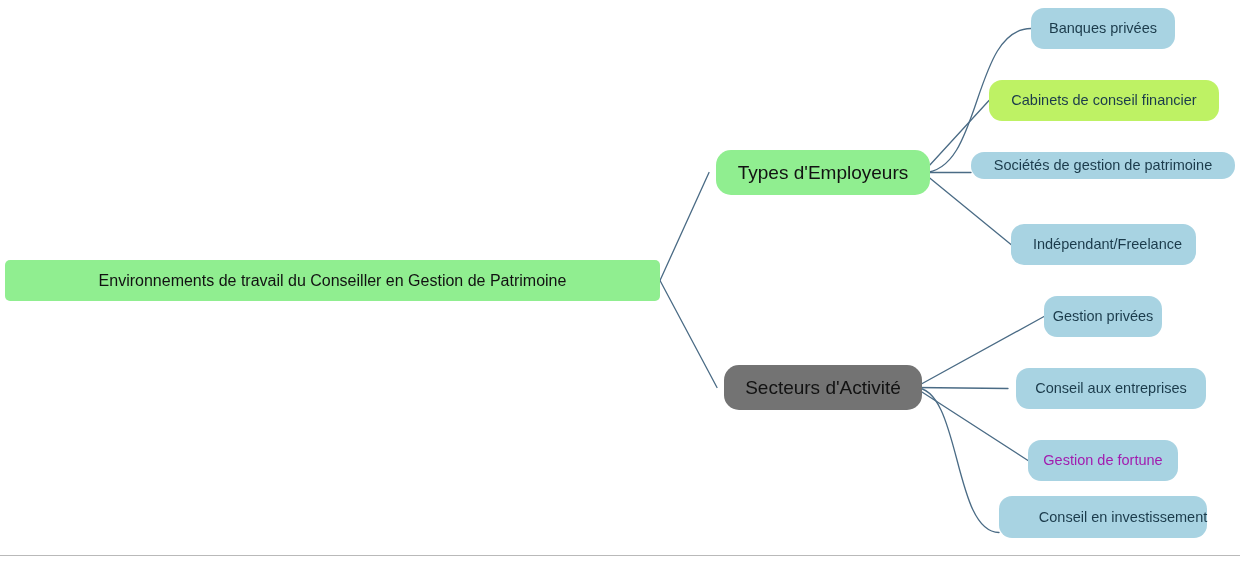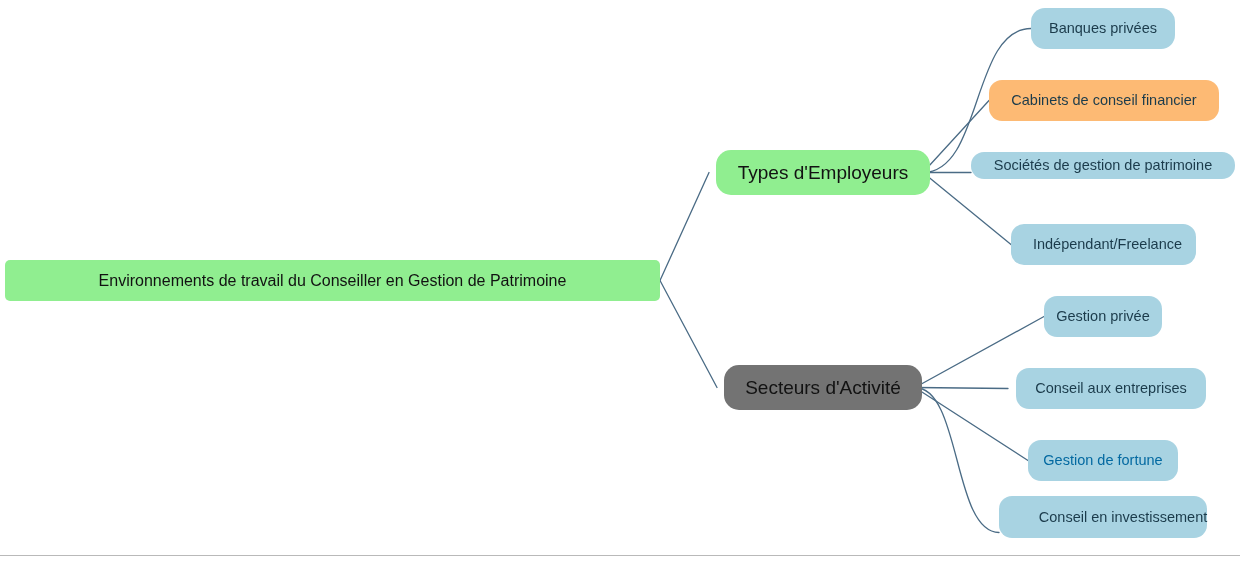--- a/index.html
+++ b/index.html
@@ -78,33 +78,33 @@
       <path d="M 915 387.5 L 1044 316.5" fill="none" stroke="#4a6b85" stroke-width="1.3" stroke-linecap="round"></path>
       <path d="M 915 387.5 L 1008 388.5" fill="none" stroke="#4a6b85" stroke-width="1.3" stroke-linecap="round"></path>
       <path d="M 915 387.5 L 1028 460.5" fill="none" stroke="#4a6b85" stroke-width="1.3" stroke-linecap="round"></path>
       <path d="M 915 387.5 C 961.2 387.5, 952.8 532.5, 999 532.5" fill="none" stroke="#4a6b85" stroke-width="1.3" stroke-linecap="round"></path>
     </svg>
 
   <div class="node node-root" style="left: 5px; top: 260px; width: 655px; height: 41px; background: rgb(144, 238, 144); color: rgb(18, 18, 18);">Environnements de travail du Conseiller en Gestion de Patrimoine</div>
 
   <div class="node node-branch" style="left: 709px; top: 150px; width: 214px; height: 45px; background: rgb(144, 238, 144); color: rgb(18, 18, 18);">Types d'Employeurs</div>
 
-  <div class="node node-leaf" style="left: 1031px; top: 8px; width: 144px; height: 41px; background: rgb(168, 211, 226); color: rgb(27, 59, 75); border-radius: 14px;">Banques privées</div>
+  <div class="node node-leaf" style="left: 1031px; top: 8px; width: 144px; height: 41px; background: rgb(168, 211, 226); color: rgb(27, 59, 75);">Banques privées</div>
 
-  <div class="node node-leaf" style="left: 989px; top: 80px; width: 230px; height: 41px; background: #fdba74; color: rgb(27, 59, 75);">Cabinets de conseil financier</div>
+  <div class="node node-leaf" style="left: 989px; top: 80px; width: 230px; height: 41px; background: #bef264; color: rgb(27, 59, 75);">Cabinets de conseil financier</div>
 
   <div class="node node-leaf" style="left: 971px; top: 152px; width: 264px; height: 27px; background: rgb(168, 211, 226); color: rgb(27, 59, 75);">Sociétés de gestion de patrimoine</div>
 
   <div class="node node-leaf" style="left: 1011px; top: 224px; width: 185px; height: 41px; background: rgb(168, 211, 226); color: rgb(27, 59, 75); padding-left: 8px;">Indépendant/Freelance</div>
 
   <div class="node node-branch" style="left: 717px; top: 365px; width: 198px; height: 45px; background: #737373; color: rgb(18, 18, 18);">Secteurs d'Activité</div>
 
-  <div class="node node-leaf" style="left: 1044px; top: 296px; width: 118px; height: 41px; background: rgb(168, 211, 226); color: rgb(27, 59, 75);">Gestion privée</div>
+  <div class="node node-leaf" style="left: 1044px; top: 296px; width: 118px; height: 41px; background: rgb(168, 211, 226); color: rgb(27, 59, 75);">Gestion privées</div>
 
   <div class="node node-leaf" style="left: 1008px; top: 368px; width: 190px; height: 41px; background: rgb(168, 211, 226); color: rgb(27, 59, 75); margin-left: 8px;">Conseil aux entreprises</div>
 
-  <div class="node node-leaf" style="left: 1028px; top: 440px; width: 150px; height: 41px; background: rgb(168, 211, 226); color: #0369a1;">Gestion de fortune</div>
+  <div class="node node-leaf" style="left: 1028px; top: 440px; width: 150px; height: 41px; background: rgb(168, 211, 226); color: #a21caf;">Gestion de fortune</div>
 
   <div class="node node-leaf" style="left: 999px; top: 496px; width: 208px; height: 42px; background: rgb(168, 211, 226); color: rgb(27, 59, 75); padding-left: 40px;">Conseil en investissement</div>
 
   <div id="footer-rule" style="background: rgb(185, 185, 185);"></div>
 
 </div>
 
 </body></html>

